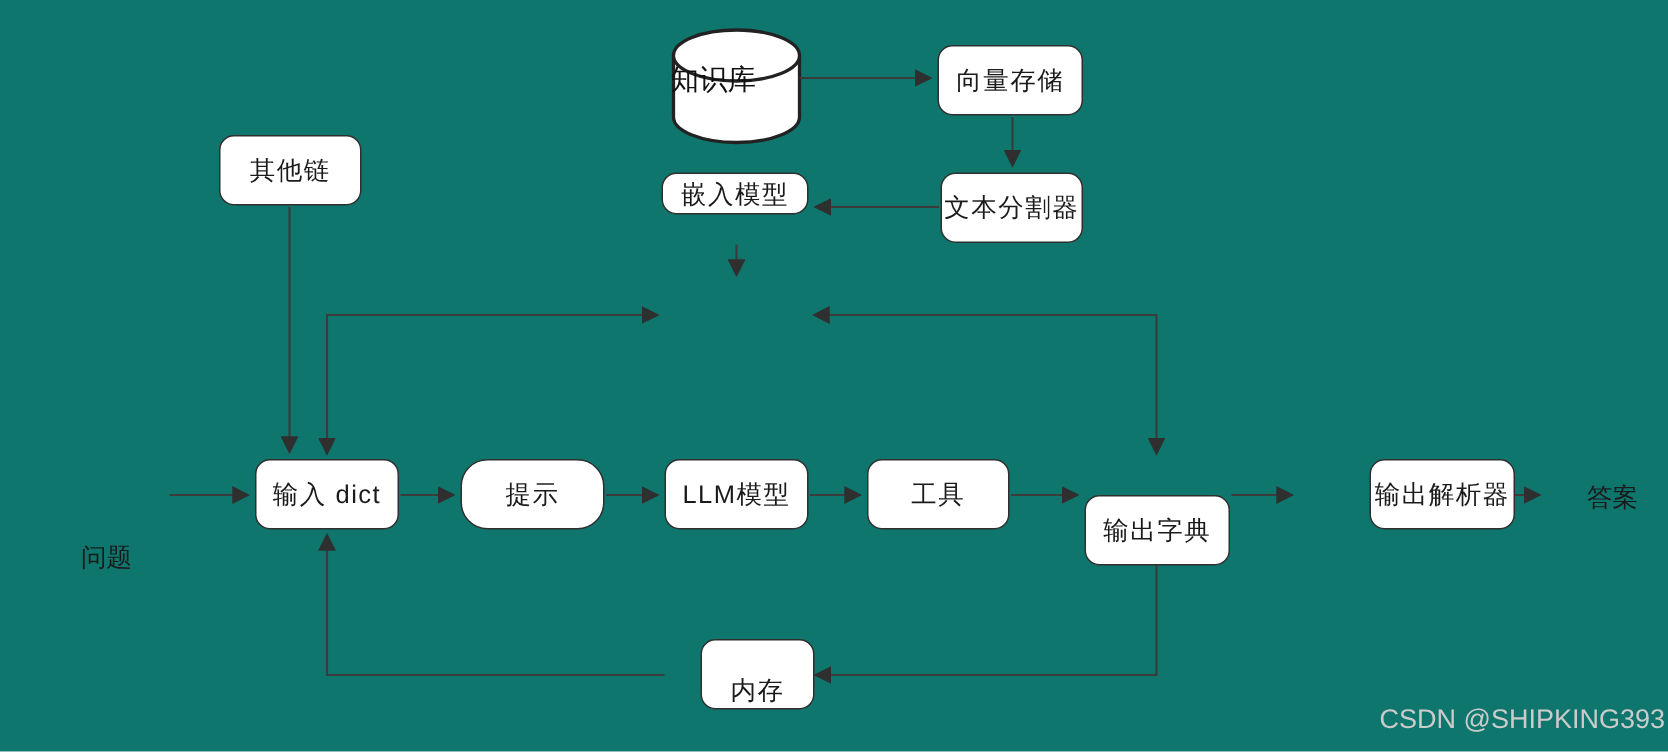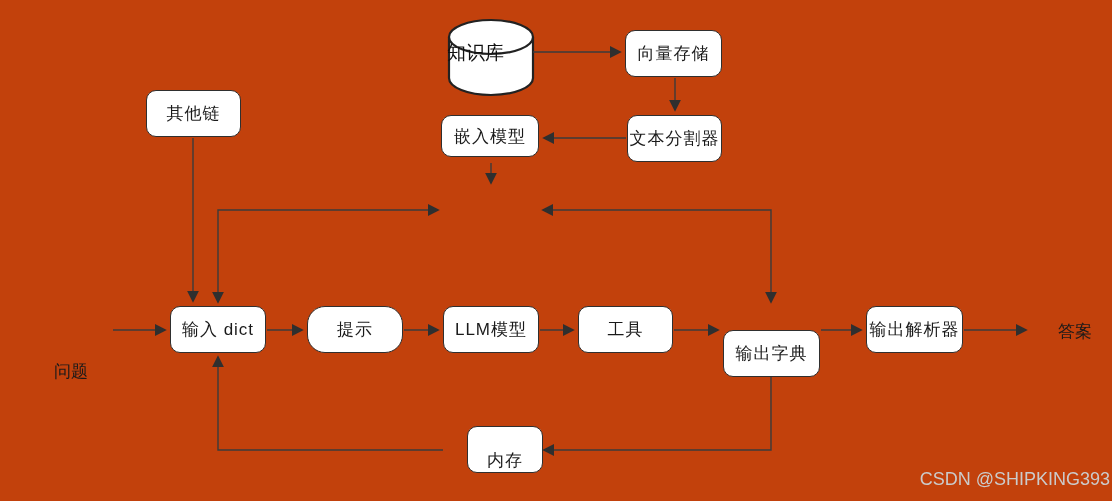--- a/index.html
+++ b/index.html
@@ -5,21 +5,21 @@
   html, body {
     margin: 0;
     padding: 0;
     background: #ffffff;
     font-family: "Liberation Sans", "DejaVu Sans", sans-serif;
   }
   .canvas {
     position: relative;
     width: 1112px;
     height: 501px;
-    background: #c2410c;
+    background: #0f766e;
     overflow: hidden;
   }
   .wires {
     position: absolute;
     left: 0;
     top: 0;
     width: 1112px;
     height: 501px;
   }
   .node {
@@ -113,21 +113,21 @@
   </div>
 
   <div class="node" style="left:625px; top:30px;  width:97px; height:47px;">
     <span>向量存储</span>
   </div>
 
   <div class="node" style="left:627px; top:115px; width:95px; height:47px;">
     <span>文本分割器</span>
   </div>
 
-  <div class="node" style="left:441px; top:115px; width:98px; height:42px;">
+  <div class="node" style="left:441px; top:115px; width:98px; height:28px;">
     <span>嵌入模型</span>
   </div>
 
 
   <div class="node" style="left:170px; top:306px; width:96px; height:47px;">
     <span>输入 dict</span>
   </div>
 
   <div class="node" style="left:307px; top:306px; width:96px; height:47px;border-radius:18px;">
     <span>提示</span>
@@ -138,21 +138,21 @@
   </div>
 
   <div class="node" style="left:578px; top:306px; width:95px; height:47px;">
     <span>工具</span>
   </div>
 
   <div class="node" style="left:723px; top:306px; width:97px; height:47px;margin-top:24px;">
     <span>输出字典</span>
   </div>
 
-  <div class="node" style="left:866px; top:306px; width:97px; height:47px;">
+  <div class="node" style="left:913px; top:306px; width:97px; height:47px;">
     <span>输出解析器</span>
   </div>
 
   <div class="node" style="left:467px; top:426px; width:76px; height:47px;align-items:flex-end;">
     <span>内存</span>
   </div>
 
   <div class="free-label" style="left:54px; top:320px;margin-top:40px;">问题</div>
   <div class="free-label" style="left:1058px; top:320px;">答案</div>
 

